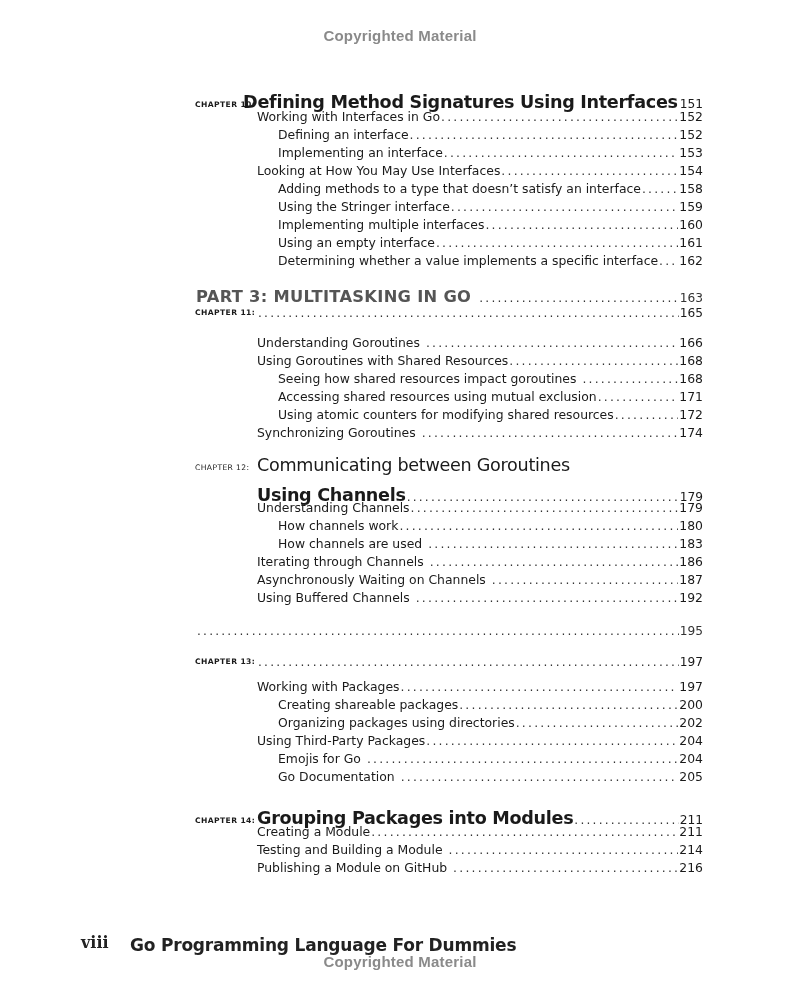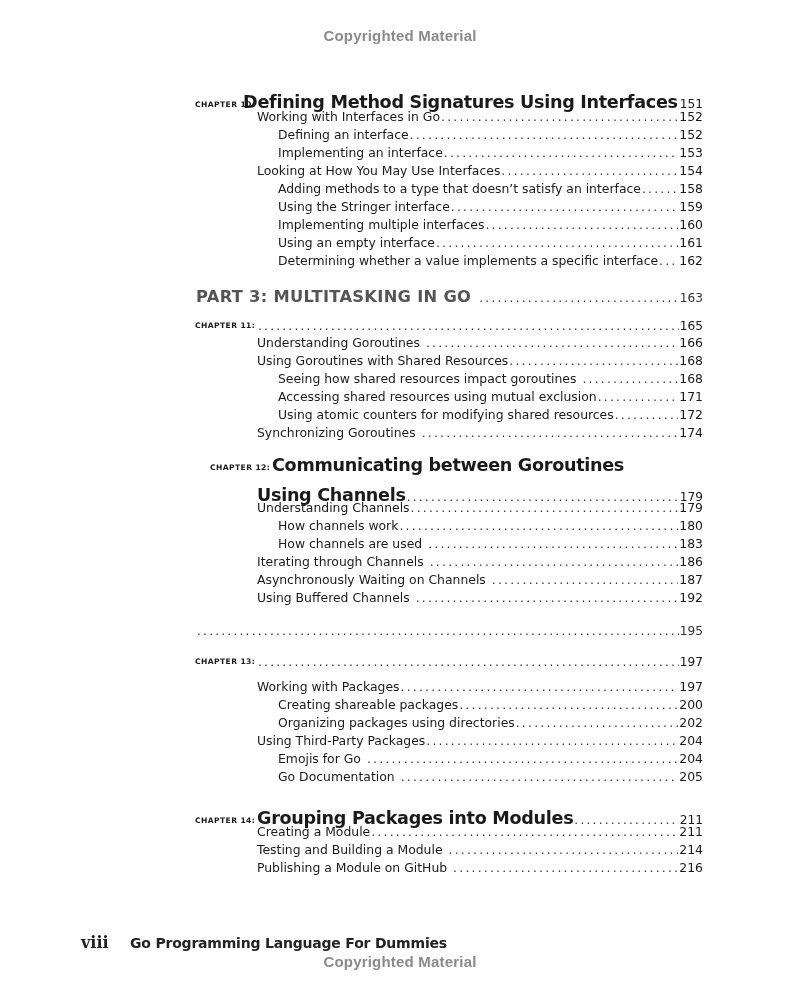--- a/index.html
+++ b/index.html
@@ -17,29 +17,29 @@
                margin: 0 1px; }
   .row .dots::after { content: "........................................................................................................................................................................"; }
   .row .pg { flex: 0 0 auto; }
   .entry { font-size: 12.4px; height: 18px; right: 97px; }
   .l1 { left: 257px; }
   .l2 { left: 278px; }
   .chap { right: 97px; font-size: 12.2px; }
   .chap .ctag { position: absolute; left: -62px; font-size: 7.6px; font-weight: bold;
                 letter-spacing: 0.4px; bottom: 3px; }
   .chap .lbl { font-size: 17.6px; font-weight: bold; letter-spacing: -0.3px; margin-top: 8px; }
-  .chap2line { position: absolute; left: 272px; font-size: 17.6px; font-weight: bold;
+  .chap2line { position: absolute; left: 257px; font-size: 17.6px; font-weight: normal;
                letter-spacing: -0.3px; }
   .part { left: 196px; right: 97px; font-size: 16.3px; color: #555; font-weight: bold;
           letter-spacing: 0.3px; }
   .part .pg, .part .dots { font-size: 12.2px; font-weight: normal; color: #333; letter-spacing: 2.2px; }
   .part .pg { letter-spacing: 0; }
   .footer-pg { position: absolute; left: 81px; top: 933px; font-family: "DejaVu Serif", serif;
                font-size: 16px; font-weight: bold; color: #222; }
-  .footer-title { position: absolute; left: 130px; top: 935px; font-size: 14px; font-weight: bold;
+  .footer-title { position: absolute; left: 130px; top: 935px; font-size: 17px; font-weight: bold;
                   color: #222; letter-spacing: -0.2px; }
 </style>
 </head>
 <body>
 
 <div class="watermark" id="wm-top">Copyrighted Material</div>
 
 <div id="toc">
 
   <div class="row chap" style="left:257px; top:84px;justify-content:flex-end;">
@@ -93,21 +93,21 @@
       <span class="dots"></span>
       <span class="pg">162</span>
     </div>
 
   <div class="row part" style="top:287px;">
     <span class="lbl">PART 3: MULTITASKING IN GO</span>
     <span class="dots" style="margin-left:8px;"></span>
     <span class="pg">163</span>
   </div>
 
-  <div class="row chap" style="left:257px; top:319px;">
+  <div class="row chap" style="left:257px; top:306px;">
     <span class="ctag">CHAPTER 11:</span>
     <span class="dots"></span>
     <span class="pg">165</span>
   </div>
   <div class="row entry l1" style="top:335px;">
       <span class="lbl">Understanding Goroutines</span>
       <span class="dots" style="margin-left:6px;"></span>
       <span class="pg">166</span>
     </div>
   <div class="row entry l1" style="top:353px;">

